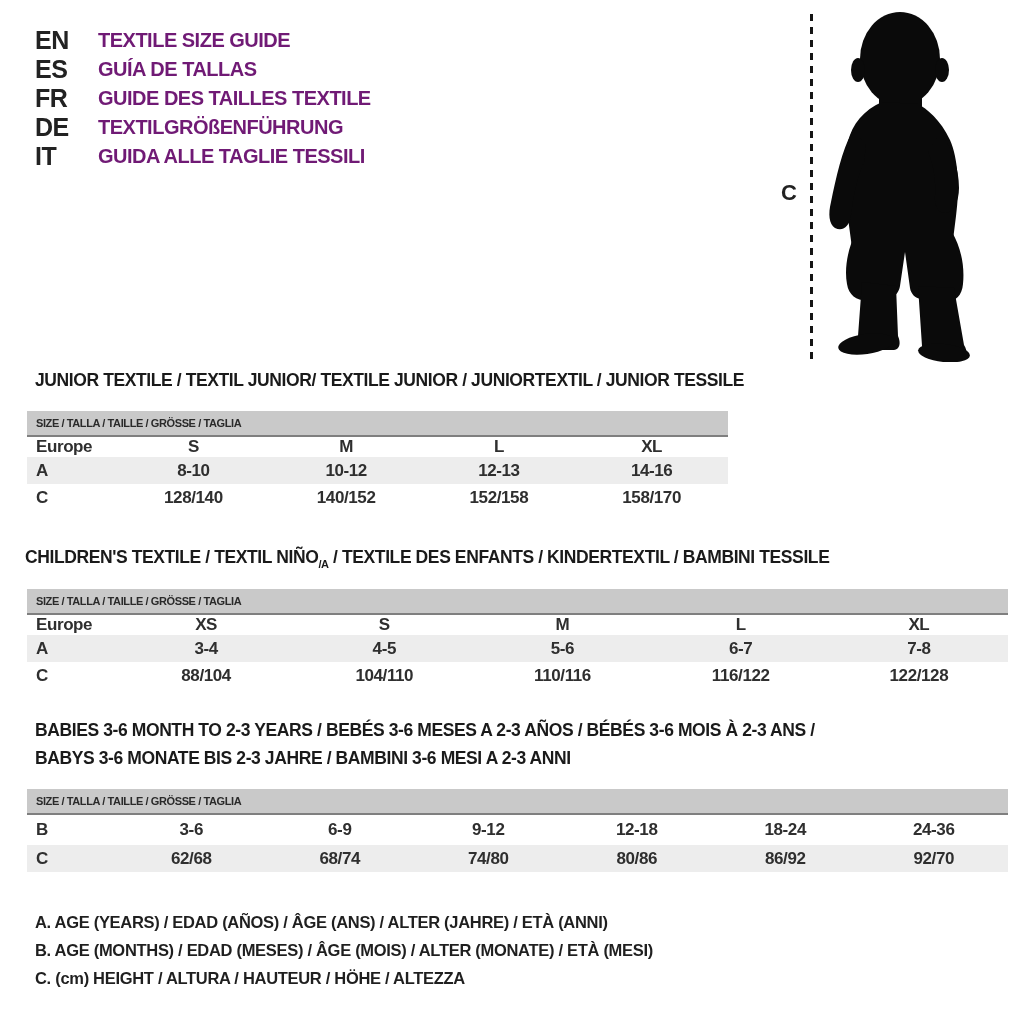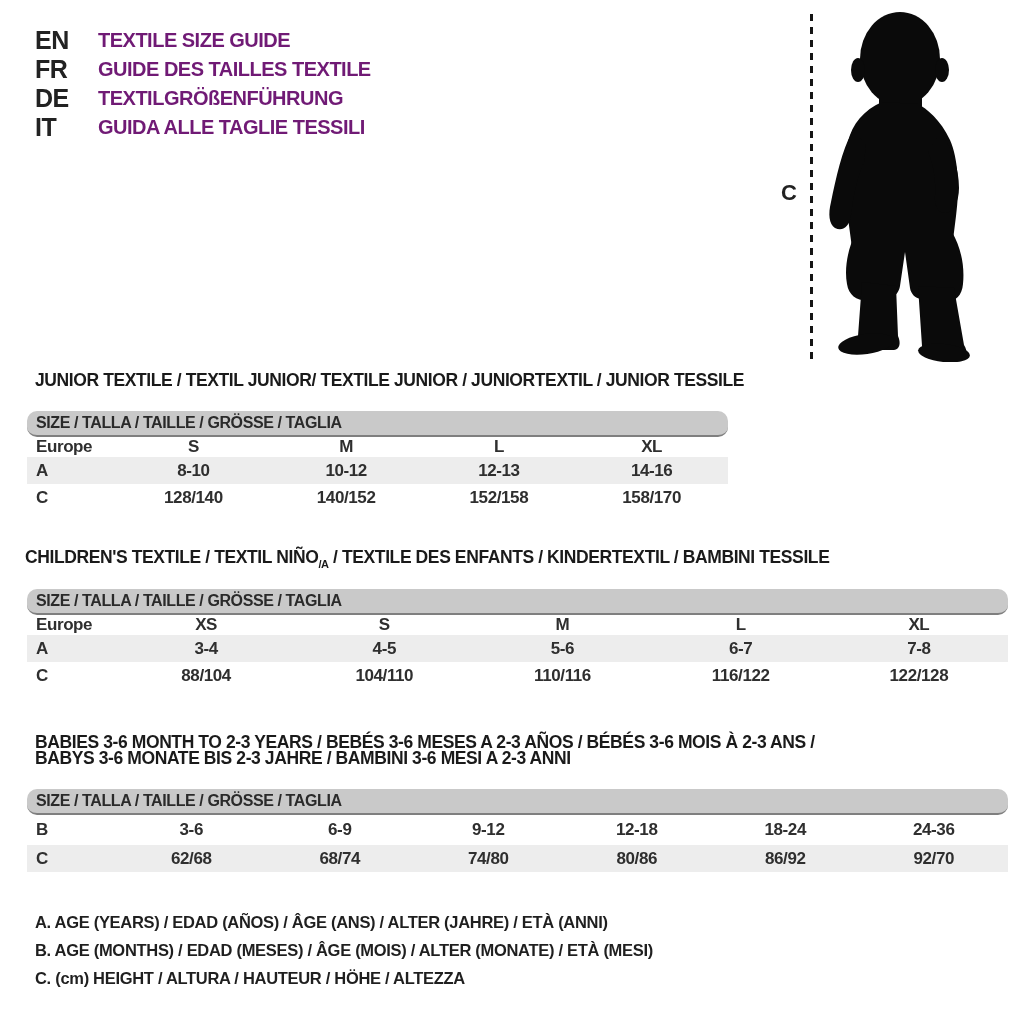--- a/index.html
+++ b/index.html
@@ -21,21 +21,21 @@
   .silhouette { left:822px; top:6px; }
 
   
   .section-title { font-size:17.5px; font-weight:700; letter-spacing:-0.4px; color:#1a1a1a; white-space:nowrap; }
   .section-title sub { font-size:11px; font-weight:700; }
 
   
   .size-table { left:27px; }
   .thead { height:26px; background:#c9c9c9; border-bottom:2px solid #7f7f7f;
     display:flex; align-items:center; padding-left:9px;
-    font-size:16px; font-weight:700; letter-spacing:-0.4px; color:#2a2a2a;border-radius:10px; }
+    font-size:11px; font-weight:700; letter-spacing:-0.4px; color:#2a2a2a; }
   .trow { display:grid; align-items:center; font-size:17px; font-weight:700; letter-spacing:-0.4px; color:#2f2f2f; }
   .trow .cell { text-align:center; }
   .trow .cell.rowlabel { text-align:left; padding-left:9px; }
   .row-sizes { height:20px; background:#ffffff; }
   .row-data { height:27px; }
   .row-white { background:#ffffff; }
   .row-alt { background:#ededed; }
   .t1 { width:701px; }
   .t1 .trow { grid-template-columns:90px repeat(4,1fr); }
   .t2 { width:981px; }
@@ -49,20 +49,24 @@
 </style>
 </head>
 <body>
 
 <div id="canvas">
 
   <div class="abs lang-list">
     <div class="lang-row">
       <span class="lang-code">EN</span>
       <span class="lang-label">TEXTILE SIZE GUIDE</span>
+    </div>
+    <div class="lang-row">
+      <span class="lang-code">ES</span>
+      <span class="lang-label">GUÍA DE TALLAS</span>
     </div>
     <div class="lang-row">
       <span class="lang-code">FR</span>
       <span class="lang-label">GUIDE DES TAILLES TEXTILE</span>
     </div>
     <div class="lang-row">
       <span class="lang-code">DE</span>
       <span class="lang-label">TEXTILGRÖßENFÜHRUNG</span>
     </div>
     <div class="lang-row">
@@ -142,21 +146,21 @@
     <div class="trow row-data row-white">
       <div class="cell rowlabel">C</div>
       <div class="cell">88/104</div>
       <div class="cell">104/110</div>
       <div class="cell">110/116</div>
       <div class="cell">116/122</div>
       <div class="cell">122/128</div>
     </div>
   </div>
 
-  <div class="abs section-title" style="left:35px; top:720px;margin-top:12px;">BABIES 3-6 MONTH TO 2-3 YEARS / BEBÉS 3-6 MESES A 2-3 AÑOS / BÉBÉS 3-6 MOIS À 2-3 ANS /</div>
+  <div class="abs section-title" style="left:35px; top:720px;">BABIES 3-6 MONTH TO 2-3 YEARS / BEBÉS 3-6 MESES A 2-3 AÑOS / BÉBÉS 3-6 MOIS À 2-3 ANS /</div>
   <div class="abs section-title" style="left:35px; top:748px;">BABYS 3-6 MONATE BIS 2-3 JAHRE / BAMBINI 3-6 MESI A 2-3 ANNI</div>
   <div class="abs size-table t3" style="top:789px;">
     <div class="thead">
       <span>SIZE / TALLA / TAILLE / GRÖSSE / TAGLIA</span>
     </div>
     <div class="trow row-data row-white" style="height:30px;">
       <div class="cell rowlabel">B</div>
       <div class="cell">3-6</div>
       <div class="cell">6-9</div>
       <div class="cell">9-12</div>

